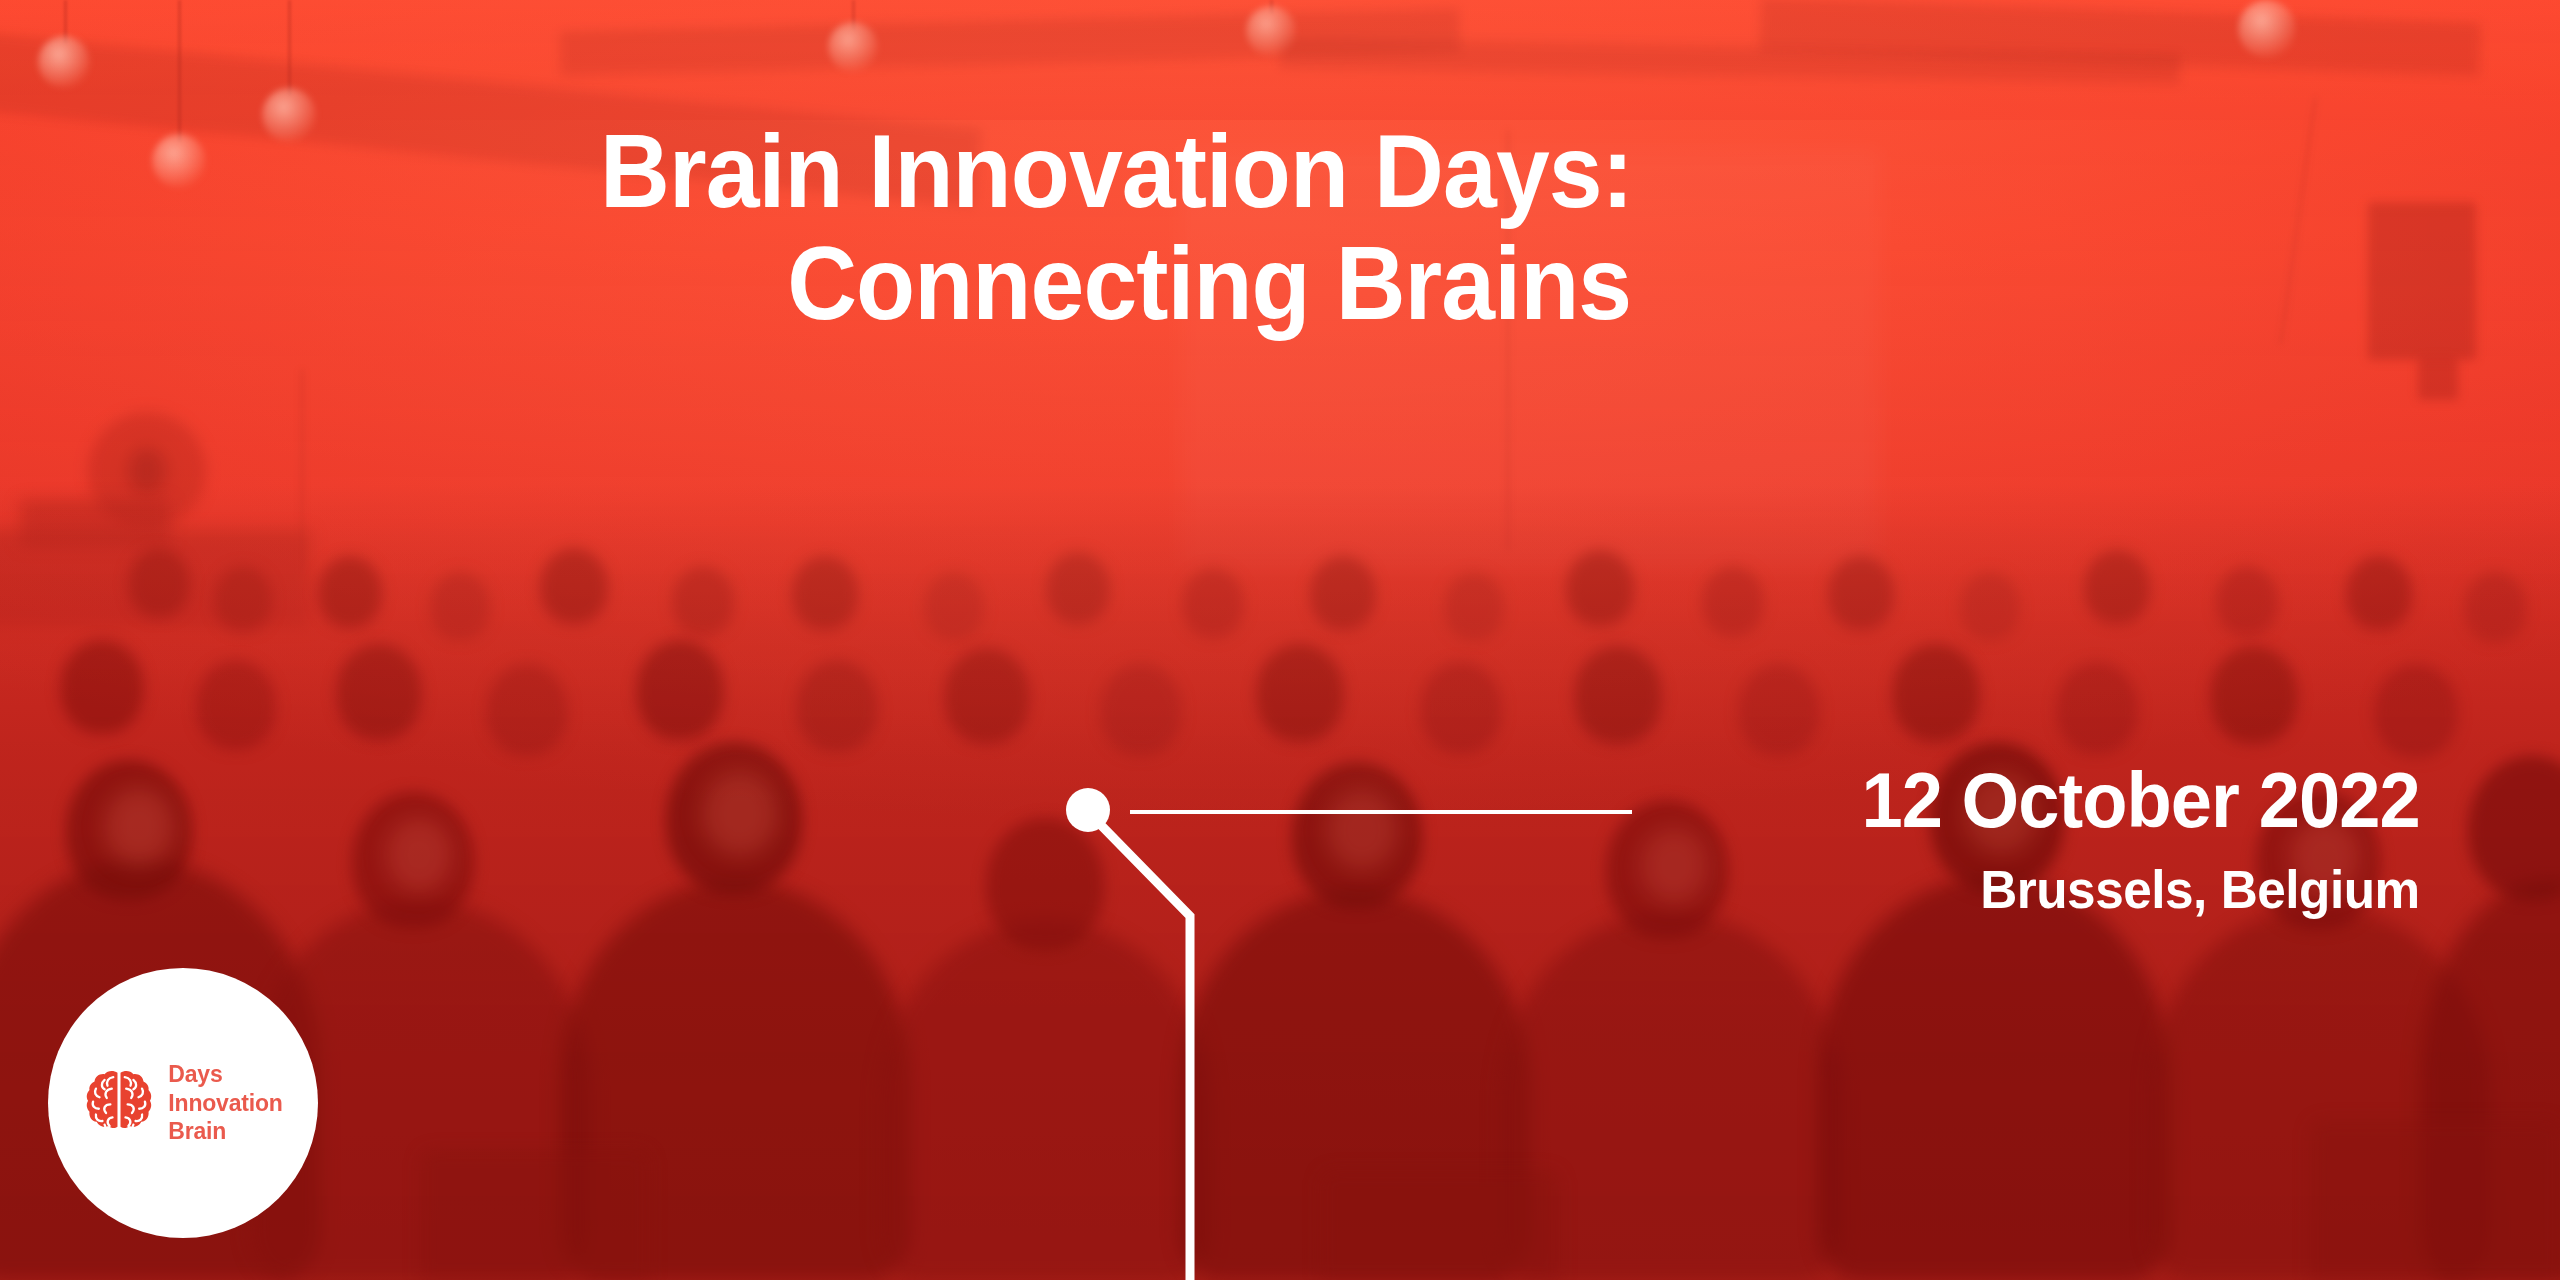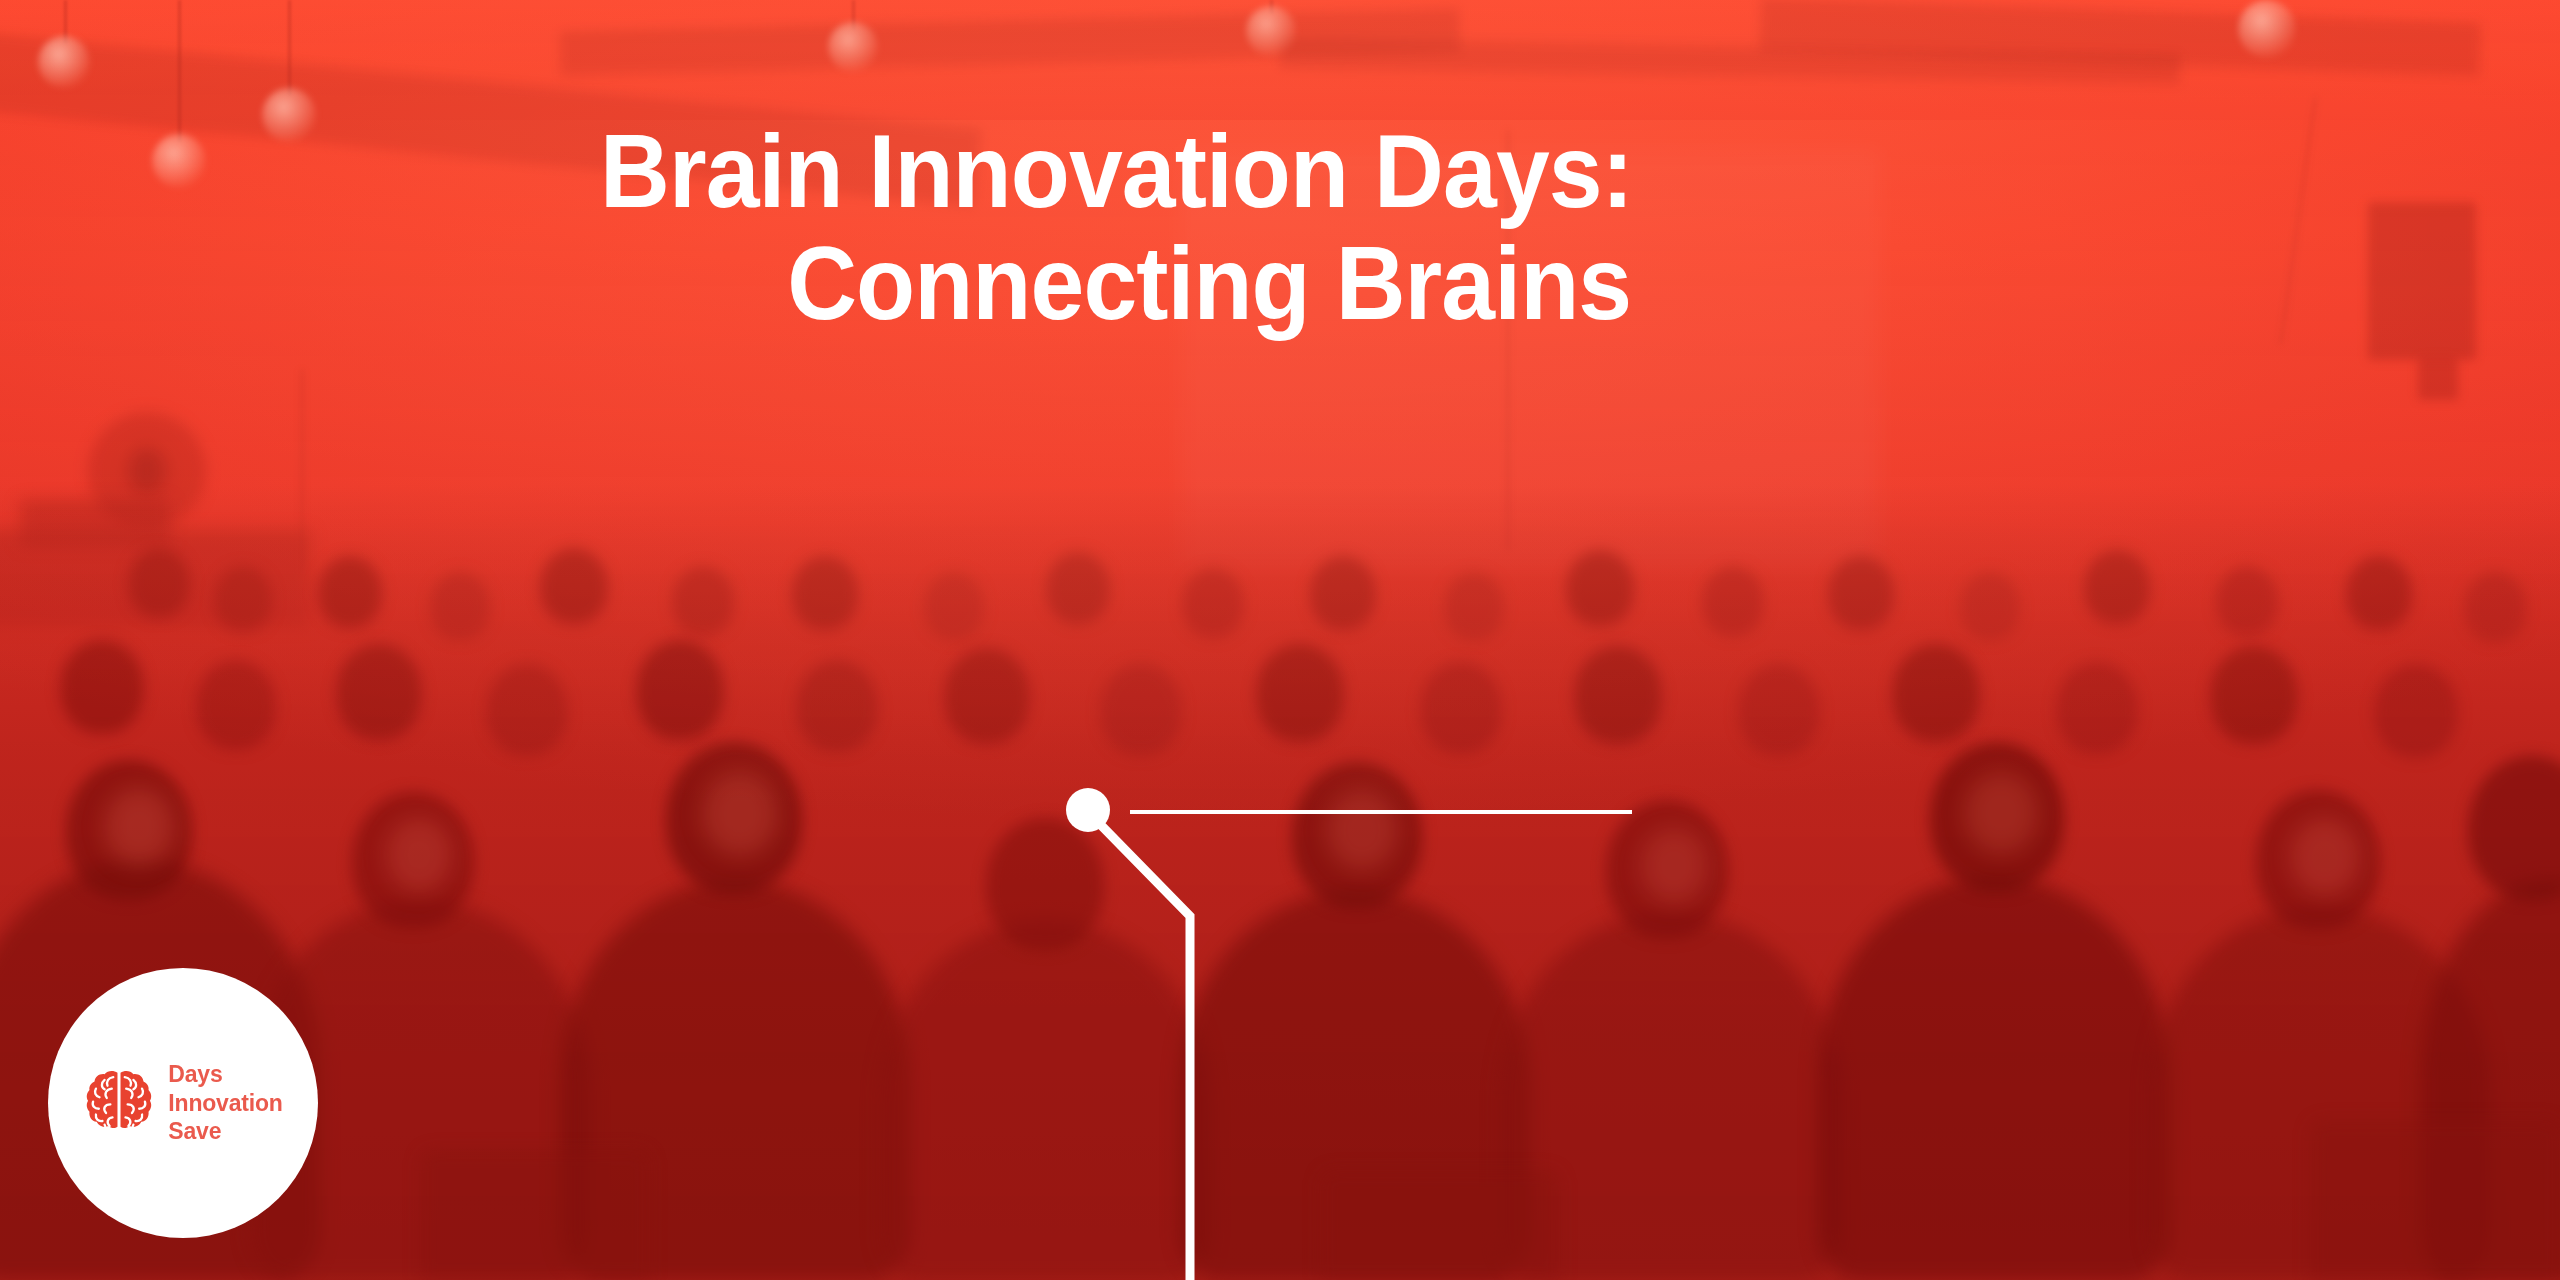--- a/index.html
+++ b/index.html
@@ -365,20 +365,24 @@
     <div class="title-line-2">Connecting Brains</div>
   </div>
 
 
   <svg class="connector" viewBox="0 0 2560 1280">
     <line x1="1130" y1="812" x2="1632" y2="812" stroke="#FFFFFF" stroke-width="4"></line>
     <polyline points="1094,818 1190,916 1190,1280" fill="none" stroke="#FFFFFF" stroke-width="9" stroke-linejoin="miter"></polyline>
     <circle cx="1088" cy="810" r="22" fill="#FFFFFF"></circle>
   </svg>
 
+  <div class="date-block">
+    <div class="date-main">12 October 2022</div>
+    <div class="date-sub">Brussels, Belgium</div>
+  </div>
 
   <div class="logo">
     <svg class="logo-mark" viewBox="0 0 100 100">
       <g fill="#E8422F">
 
         <path d="M48 8c-6-4-14-3-18 2-7-1-13 3-14 10-5 2-8 7-7 12-4 4-5 10-2 15-3 5-2 11 2 15-1 7 3 13 10 14 3 6 10 9 16 6 4 3 9 4 13 1z"></path>
 
         <path d="M52 8c6-4 14-3 18 2 7-1 13 3 14 10 5 2 8 7 7 12 4 4 5 10 2 15 3 5 2 11-2 15 1 7-3 13-10 14-3 6-10 9-16 6-4 3-9 4-13 1z"></path>
       </g>
       <g stroke="#FFFFFF" stroke-width="3.2" fill="none" stroke-linecap="round">
@@ -402,17 +406,17 @@
         <path d="M82 66c1 6-3 10-9 9"></path>
         <path d="M70 80c-1 6-6 9-12 7"></path>
         <path d="M60 30c8 1 11 7 7 13"></path>
         <path d="M62 52c8 0 11 6 6 12"></path>
         <path d="M59 70c7 1 9 7 4 12"></path>
       </g>
     </svg>
     <div class="logo-words">
       <div>Days</div>
       <div>Innovation</div>
-      <div>Save</div>
+      <div>Brain</div>
     </div>
   </div>
 
 </div>
 
 </body></html>

